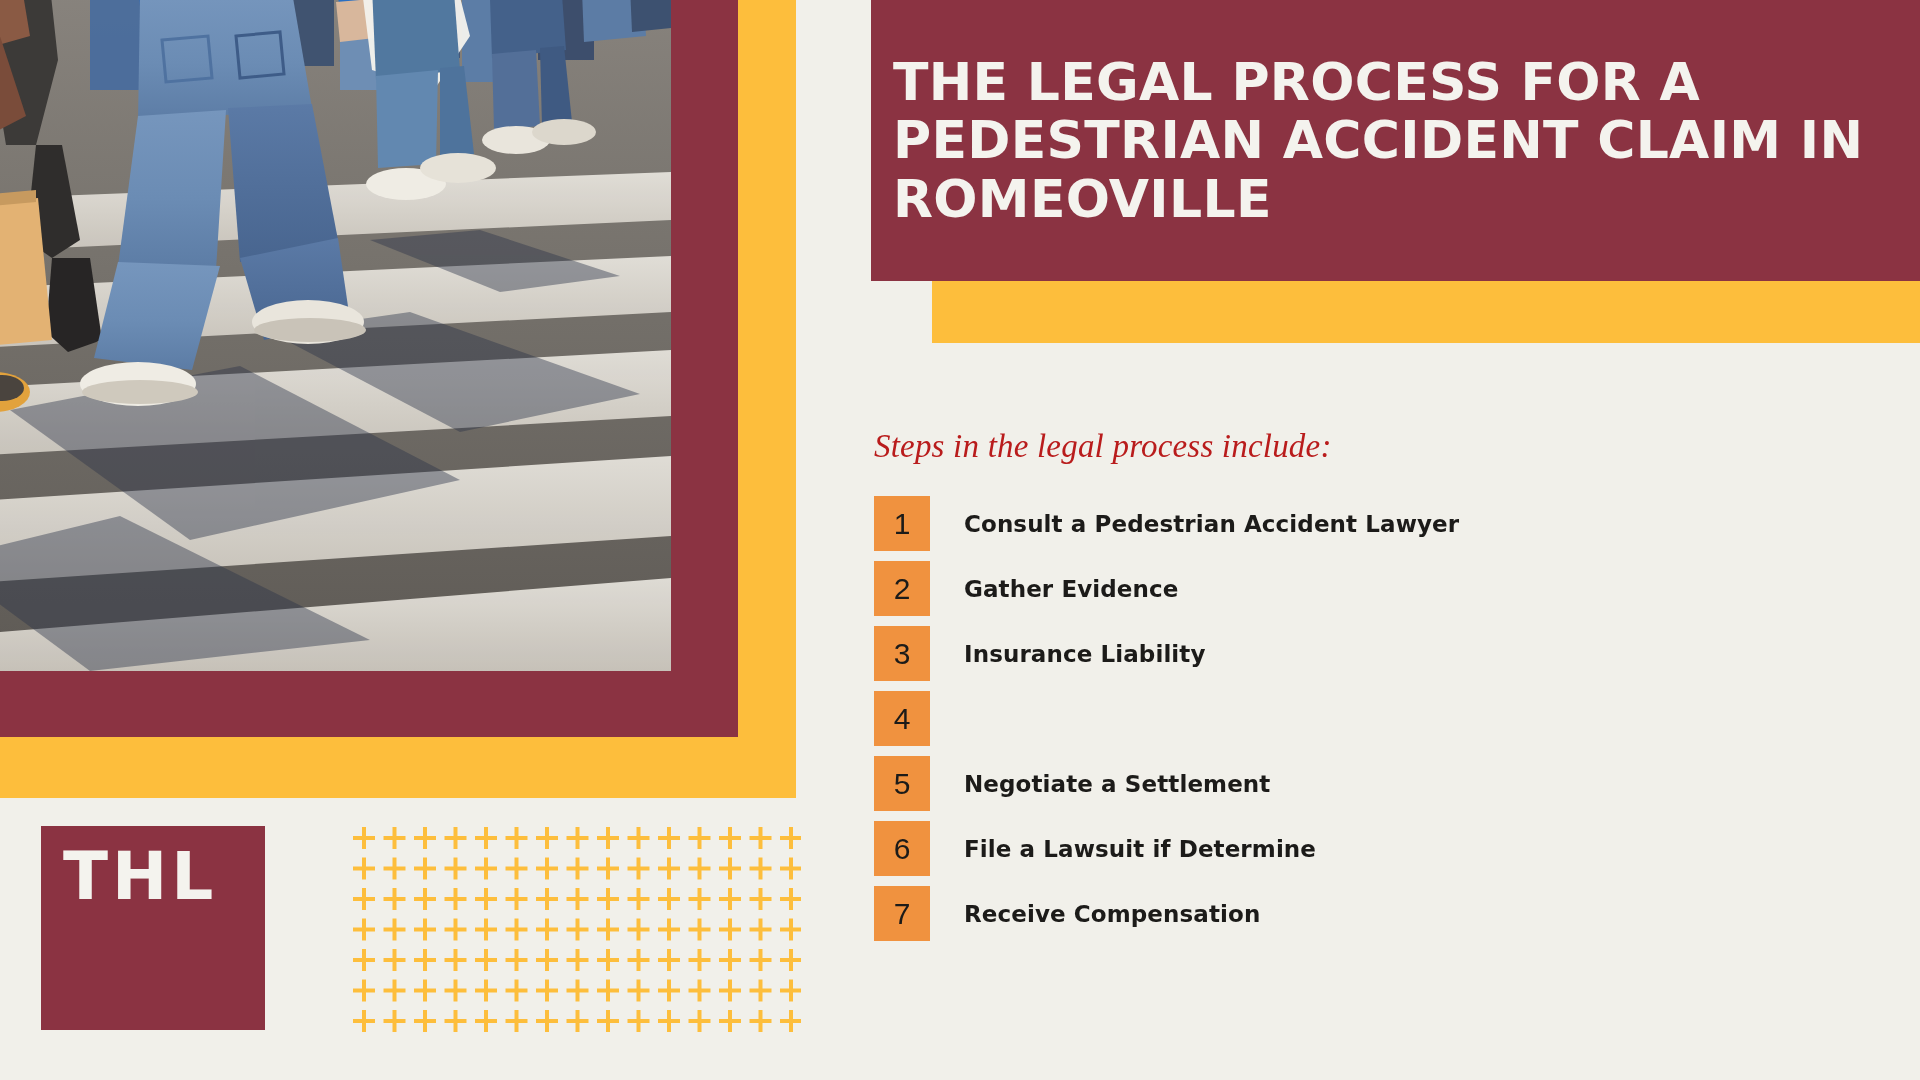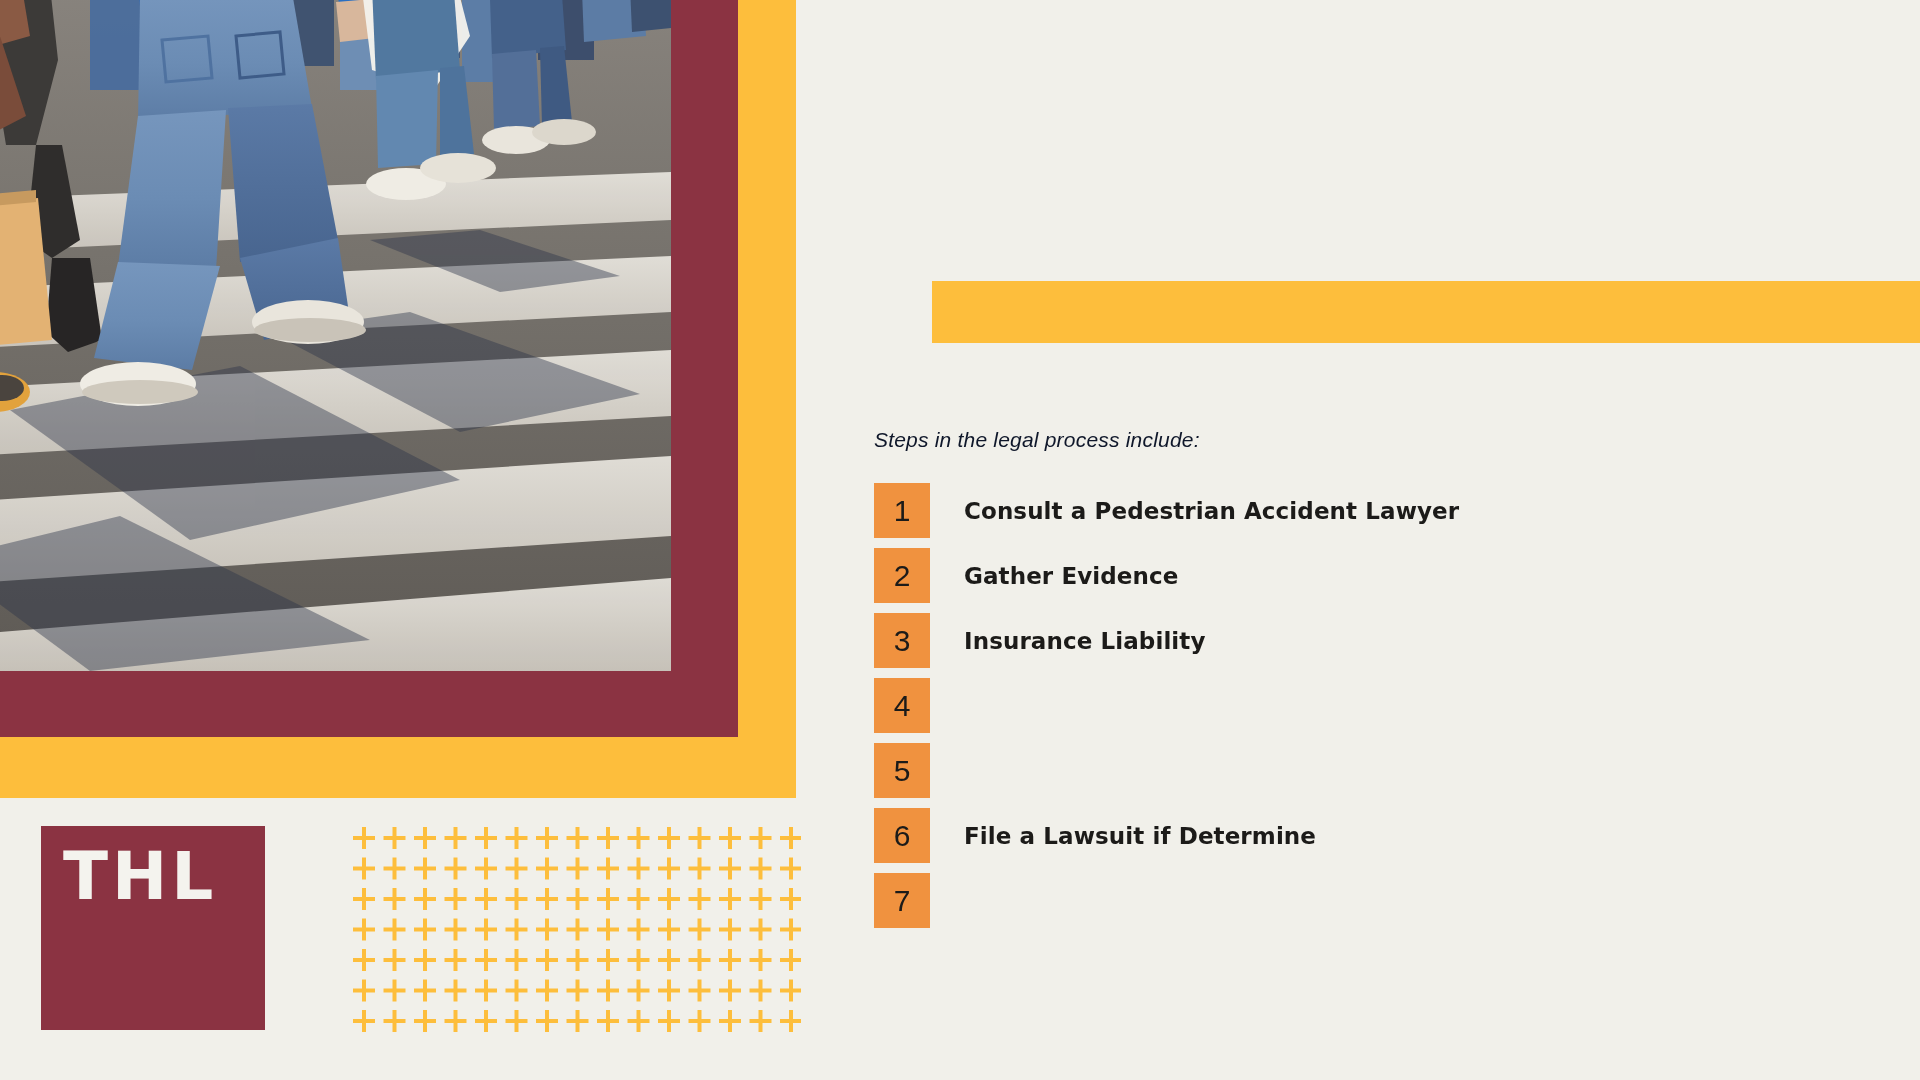--- a/index.html
+++ b/index.html
@@ -88,25 +88,25 @@
   }
 
   
   .steps-panel {
     position: absolute;
     left: 874px;
     top: 428px;
     width: 1000px;
   }
   .steps-intro {
-    font-family: Liberation Sans, sans-serif;
+    font-family: Liberation Serif, serif;
     font-style: italic;
     font-weight: 400;
-    font-size: 21px;
-    color: #0f172a;
+    font-size: 33px;
+    color: #b91c1c;
     margin: 0 0 31px 0;
     letter-spacing: 0.2px;
   }
   .steps-list {
     list-style: none;
     margin: 0;
     padding: 0;
   }
   .step-row {
     display: flex;
@@ -273,20 +273,23 @@
       <path d="M552 114 L596 110 L600 186 L554 190 Z" fill="#536f98"></path>
       <path d="M600 108 L624 106 L632 182 L602 186 Z" fill="#3f5a82"></path>
       <ellipse cx="576" cy="200" rx="34" ry="14" fill="#e9e5dc"></ellipse>
       <ellipse cx="624" cy="192" rx="32" ry="13" fill="#dcd7cc"></ellipse>
 
       <path d="M640 0 L700 0 L706 96 L644 102 Z" fill="#5c7ca5"></path>
       <path d="M688 0 L731 0 L731 88 L692 92 Z" fill="#3d5170"></path>
     </svg>
   </div>
 
+  <div class="title-block">
+    <h1 class="title-text">THE LEGAL PROCESS FOR A PEDESTRIAN ACCIDENT CLAIM IN ROMEOVILLE</h1>
+  </div>
   <div class="title-accent-bar"></div>
 
   <div class="steps-panel">
     <p class="steps-intro">Steps in the legal process include:</p>
     <ol class="steps-list">
       <li class="step-row">
         <span class="step-badge">1</span>
         <span class="step-label">Consult a Pedestrian Accident Lawyer</span>
       </li>
       <li class="step-row">
@@ -295,27 +298,29 @@
       </li>
       <li class="step-row">
         <span class="step-badge">3</span>
         <span class="step-label">Insurance Liability</span>
       </li>
       <li class="step-row">
         <span class="step-badge">4</span>
       </li>
       <li class="step-row">
         <span class="step-badge">5</span>
+        <span class="step-label">Negotiate a Settlement</span>
       </li>
       <li class="step-row">
         <span class="step-badge">6</span>
         <span class="step-label">File a Lawsuit if Determine</span>
       </li>
       <li class="step-row">
         <span class="step-badge">7</span>
+        <span class="step-label">Receive Compensation</span>
       </li>
     </ol>
   </div>
 
   <div class="logo-box">
     <span class="logo-text">THL</span>
   </div>
 
   <div class="plus-pattern">
     <svg id="plus-svg" width="449" height="215" aria-hidden="true">

